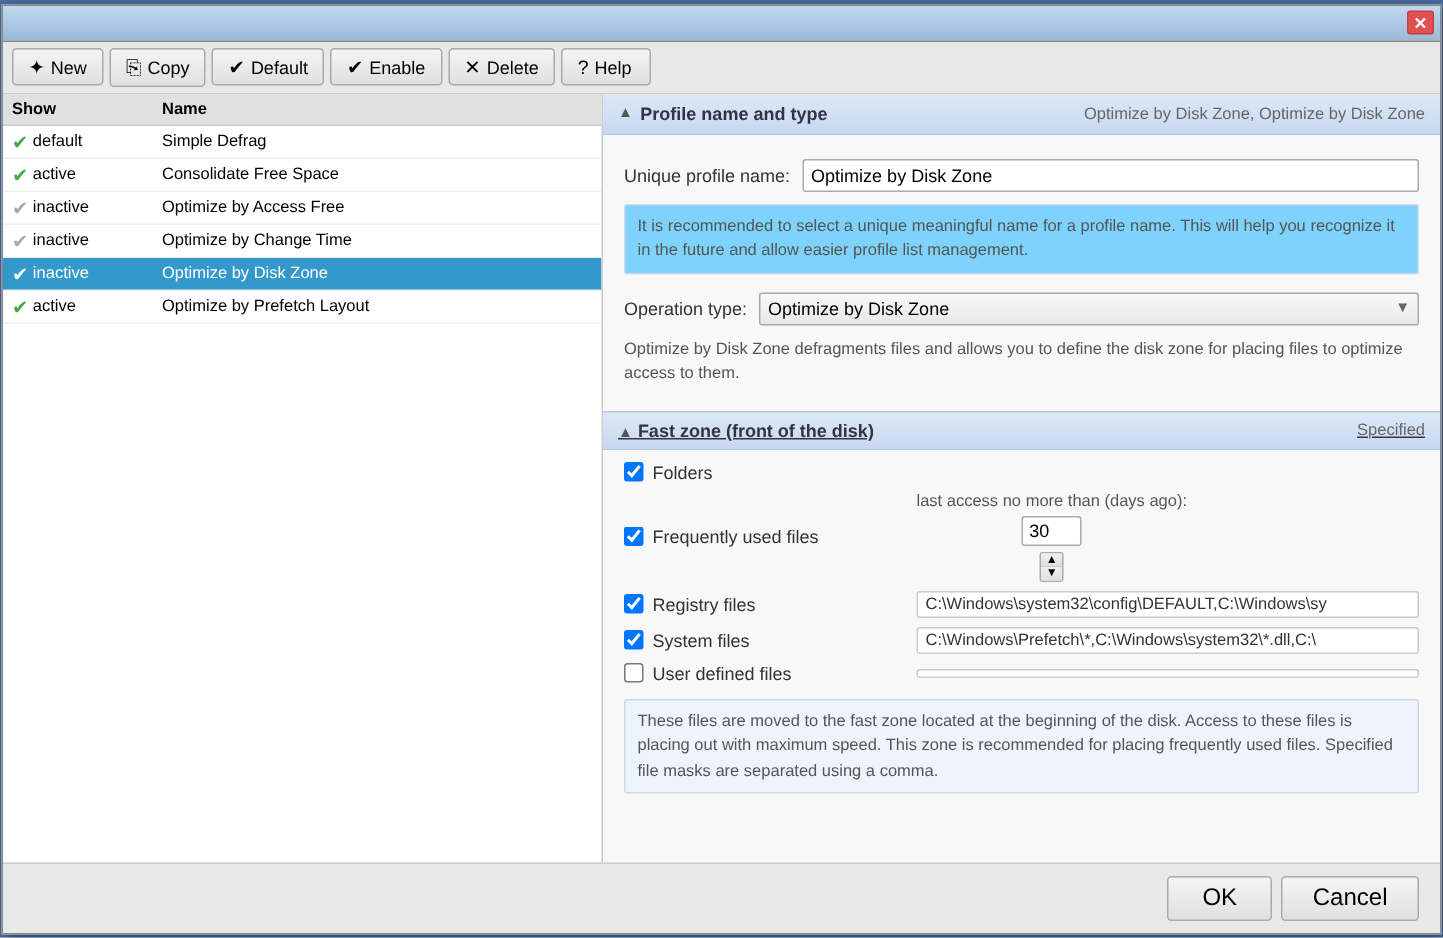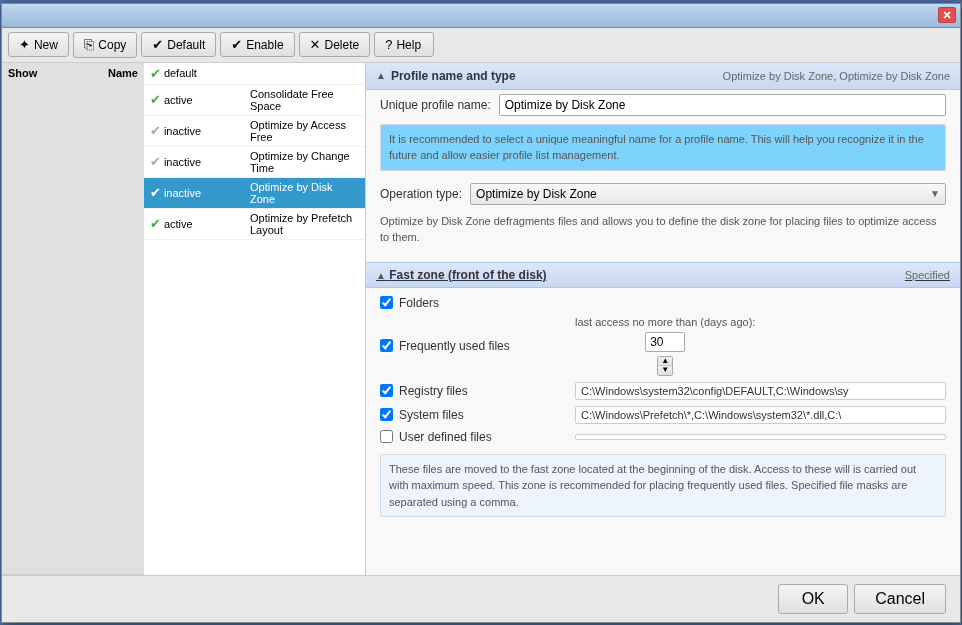--- a/index.html
+++ b/index.html
@@ -66,25 +66,25 @@
       font-size: 12px;
       min-width: 60px;
     }
     .toolbar-btn .icon { font-size: 13px; }
     .main-content {
       display: flex;
       flex: 1;
       overflow: hidden;
     }
     .left-panel {
-      width: 364px;
+      width: 400px;
       border-right: 1px solid #ccc;
       background: white;
       display: flex;
-      flex-direction: row;
+      flex-direction: column;
     }
     .list-header {
       display: flex;
       background: #e0e0e0;
       border-bottom: 1px solid #ccc;
       padding: 4px 6px;
       font-weight: bold;
       font-size: 11px;
     }
     .list-header-show { width: 100px; }
@@ -133,21 +133,21 @@
     }
     .section-header .section-extra {
       font-size: 11px;
       color: #666;
       font-weight: normal;
       padding-left: 28px;
     }
     .right-content {
       flex: 1;
       overflow-y: auto;
-      padding: 4px 14px;
+      padding: 16px 14px;
     }
     .form-group {
       display: flex;
       align-items: center;
       margin-bottom: 8px;
       gap: 8px;
     }
     .form-label {
       font-size: 12px;
       color: #333;
@@ -341,20 +341,21 @@
         <span class="list-header-show">Show</span>
         <span class="list-header-name">Name</span>
       </div>
       <div class="list-items">
 
         <div class="list-item">
           <div class="status">
             <span class="check-icon active">✔</span>
             <span>default</span>
           </div>
+          <span class="item-name">Simple Defrag</span>
         </div>
 
         <div class="list-item">
           <div class="status">
             <span class="check-icon active">✔</span>
             <span>active</span>
           </div>
           <span class="item-name">Consolidate Free Space</span>
         </div>
 
@@ -458,21 +459,21 @@
           <span class="checkbox-label">System files</span>
           <div class="checkbox-value">C:\Windows\Prefetch\*,C:\Windows\system32\*.dll,C:\</div>
         </div>
 
         <div class="checkbox-row">
           <input type="checkbox" style="">
           <span class="checkbox-label">User defined files</span>
           <div class="checkbox-value"></div>
         </div>
 
-        <div class="bottom-hint">These files are moved to the fast zone located at the beginning of the disk. Access to these will is carried out with maximum speed. This zone is recommended for placing frequently used files. Specified file masks are separated using a comma.</div>
+        <div class="bottom-hint">These files are moved to the fast zone located at the beginning of the disk. Access to these files is placing out with maximum speed. This zone is recommended for placing frequently used files. Specified file masks are separated using a comma.</div>
 
       </div>
     </div>
 
   </div>
 
   <div class="footer">
     <button class="footer-btn">OK</button>
     <button class="footer-btn">Cancel</button>
   </div>

